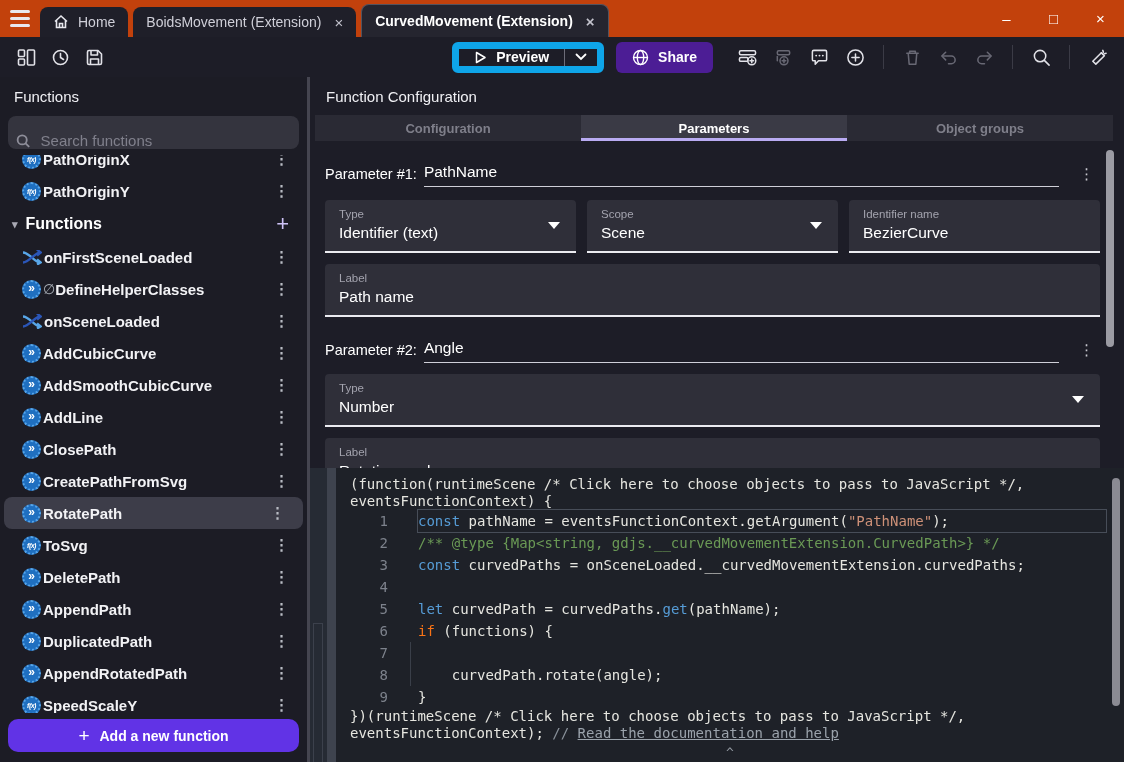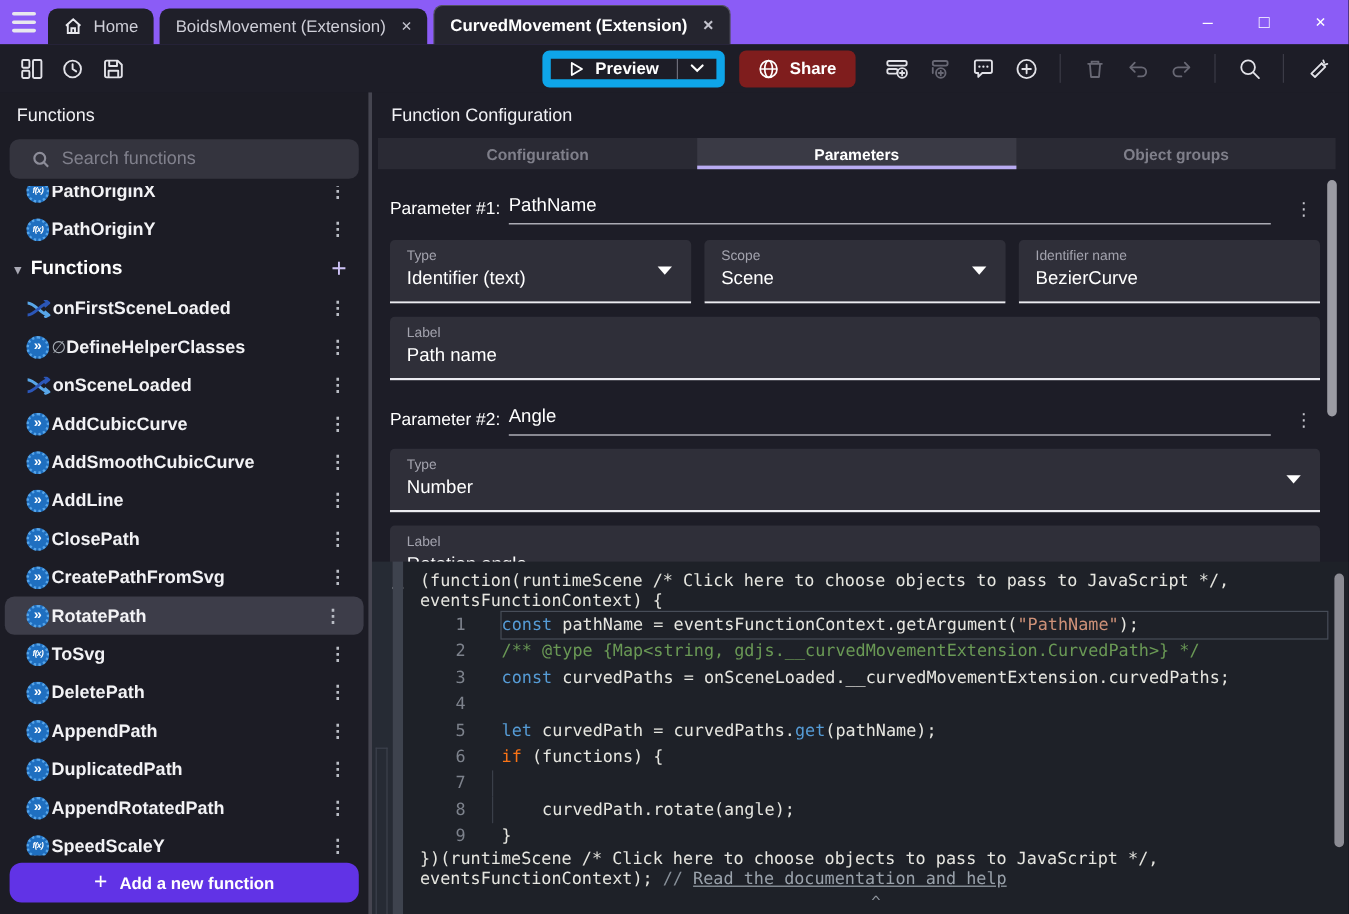--- a/index.html
+++ b/index.html
@@ -1,21 +1,21 @@
 <!DOCTYPE html>
 <html><head>
 <meta charset="utf-8">
 <style>
   * { margin:0; padding:0; box-sizing:border-box; }
   html,body { background:#000; }
   .app { position:relative; width:1124px; height:762px; overflow:hidden;
          background:#1d1d27; font-family:"Liberation Sans", sans-serif; color:#e8e8ee; }
 
   
-  .titlebar { height:37px; background:#8b5cf6; display:flex; align-items:flex-end; }
+  .titlebar { height:37px; background:#c2410c; display:flex; align-items:flex-end; }
   .hamburger { width:40px; height:37px; display:flex; flex-direction:column; justify-content:center; gap:4px; padding:0 10px; cursor:pointer; }
   .hamburger i { display:block; height:3px; background:#e8e8ee; border-radius:2px; }
   .tab { height:30px; display:flex; align-items:center; gap:9px; padding:0 13px; margin-right:5px;
          background:#1f1f29; color:#cfcfd8; font-size:14px; border-radius:8px 8px 0 0; }
   .tab .close { color:#c2c2cc; font-size:15px; padding-left:4px; }
   .tab.active { height:33px; background:#25252f; color:#fff; font-weight:bold;
                 border:1px solid #53535e; border-bottom:none; }
   .home-svg { width:16px; height:16px; stroke:#e8e8ee; fill:none; stroke-width:1.6; }
   .win-spacer { flex:1; }
   .winbtn { width:47px; height:37px; display:flex; align-items:center; justify-content:center; color:#fff; font-size:15px; }
@@ -33,21 +33,21 @@
   .preview-caret { width:32px; height:100%; display:flex; align-items:center; justify-content:center; color:#fff; font-size:11px; }
   .share-btn { display:flex; align-items:center; gap:9px; height:31px; padding:0 16px; border-radius:6px;
                color:#fff; font-size:14px; font-weight:bold; }
   .tb-right { display:flex; align-items:center; gap:8px; }
   .tb-sep { width:1px; height:24px; background:#3b3b46; margin:0 6px; }
 
   
   .content { display:flex; height:685px; }
   .sidebar { width:310px; background:#1c1c25; border-right:3px solid #454550; display:flex; flex-direction:column; position:relative; }
   .sb-title { padding:11px 14px 9px; font-size:15px; color:#f0f0f4; }
-  .sb-search { margin:2px 8px 6px; height:33px; background:#34343e; border-radius:8px; display:flex; align-items:center; gap:10px; padding:0 19px; }
+  .sb-search { margin:2px 8px 6px; height:33px; background:#34343e; border-radius:8px; display:flex; align-items:flex-end; gap:10px; padding:0 8px; }
   .sb-search svg { width:16px; height:16px; stroke:#8d8d99; fill:none; stroke-width:2; }
   .sb-search input { background:transparent; border:none; outline:none; color:#e8e8ee; font-size:15px; width:100%; font-family:"Liberation Sans",sans-serif; }
   .sb-search input::placeholder { color:#80808c; }
   .fn-scroll { flex:1; overflow:hidden; padding-top:0; }
   .fn-row { height:32px; display:flex; align-items:center; gap:2px; padding:0 14px 0 22px; font-size:15px; font-weight:bold; color:#f2f2f5; position:relative; }
   .fn-row .lbl { flex:1; white-space:nowrap; overflow:hidden; }
   .fn-row .menu { color:#b9bcc4; font-size:15px; padding:0 4px; }
   .fn-row.selected { background:#3d3d49; border-radius:8px; margin:0 4px; padding-left:18px; }
   .fn-row .prefix { color:#a7adb5; font-weight:normal; font-size:14px; margin-right:-2px; }
   .section-row { height:34px; display:flex; align-items:center; gap:8px; padding:0 12px; font-size:16px; font-weight:bold; color:#fff; }
@@ -176,21 +176,21 @@
             </svg>
           <span>Preview</span>
         </div>
         <div class="preview-divider"></div>
         <div class="preview-caret">
           <svg width="12" height="8" viewBox="0 0 12 8">
               <path d="M1.5 1.5 L6 6 L10.5 1.5" fill="none" stroke="#fff" stroke-width="1.8" stroke-linecap="round"></path>
             </svg>
         </div>
       </div>
-      <div class="share-btn" id="share-btn" style="background: #7f1d1d;">
+      <div class="share-btn" id="share-btn" style="background: #4c1d95;">
         <svg width="17" height="17" viewBox="0 0 17 17">
             <g fill="none" stroke="#fff" stroke-width="1.4">
               <circle cx="8.5" cy="8.5" r="7"></circle>
               <ellipse cx="8.5" cy="8.5" rx="3.2" ry="7"></ellipse>
               <path d="M1.5 8.5 H15.5"></path>
             </g>
           </svg>
         <span>Share</span>
       </div>
     </div>

